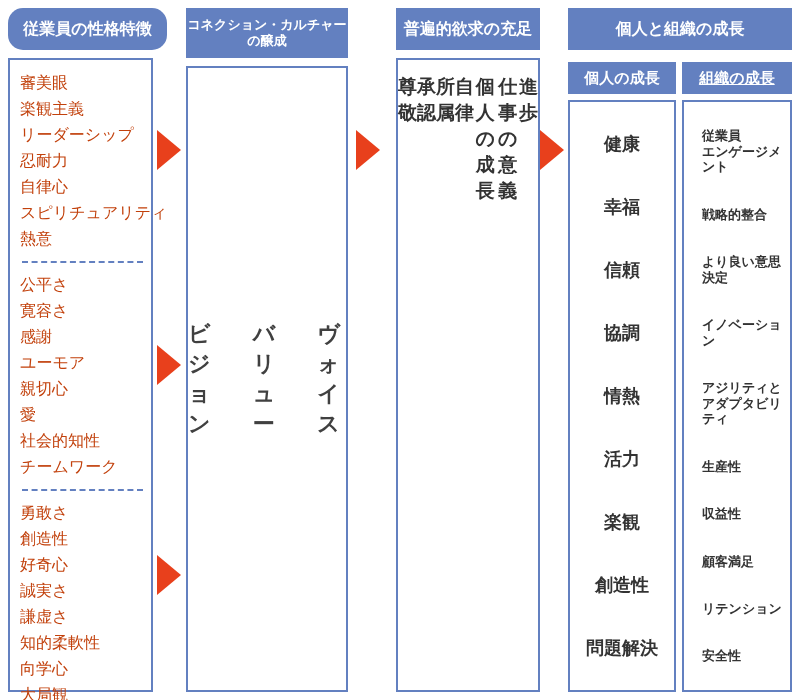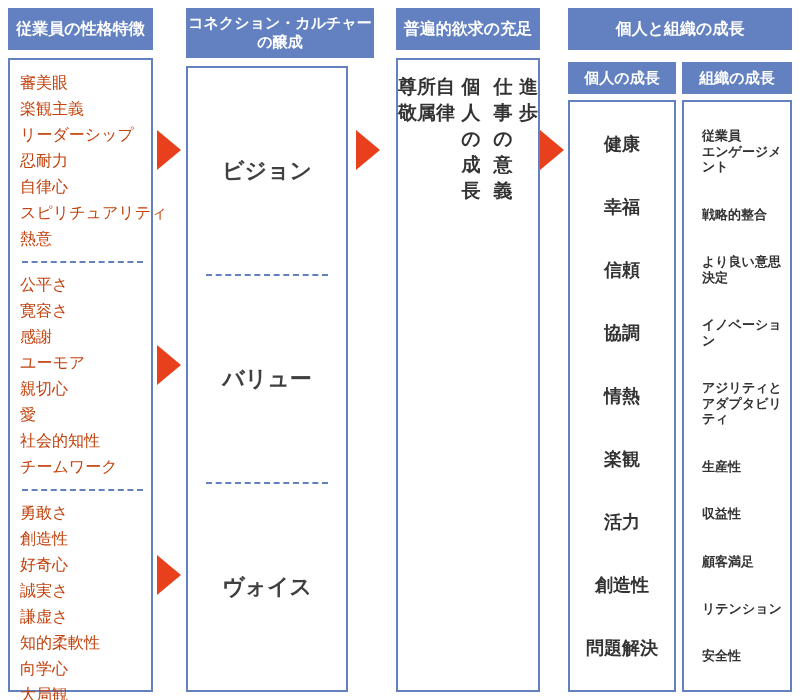--- a/index.html
+++ b/index.html
@@ -16,31 +16,31 @@
   .hdr{
     position:absolute;
     background:#6380c0;
     color:#ffffff;
     font-weight:bold;
     display:flex;align-items:center;justify-content:center;
     text-align:center;
     line-height:1.25;
     box-sizing:border-box;
   }
-  .hdr-1{left:8px;top:8px;width:145px;height:42px;font-size:16px;}
-  .hdr-2{left:186px;top:8px;width:188px;height:50px;font-size:15px;}
+  .hdr-1{left:8px;top:8px;width:159px;height:42px;font-size:16px;border-radius:15px;}
+  .hdr-2{left:186px;top:8px;width:162px;height:50px;font-size:13px;}
   .hdr-3{left:396px;top:8px;width:144px;height:42px;font-size:16px;}
   .hdr-4{left:568px;top:8px;width:224px;height:42px;font-size:16px;font-family:Liberation Serif, serif;}
   .subhdr{
     position:absolute;background:#6380c0;color:#ffffff;font-weight:bold;
     display:flex;align-items:center;justify-content:center;font-size:15px;
     box-sizing:border-box;
   }
   .sub-a{left:568px;top:62px;width:108px;height:32px;}
-  .sub-b{left:682px;top:62px;width:110px;height:32px;}
+  .sub-b{left:682px;top:62px;width:110px;height:32px;text-decoration:underline;}
 
   
   .box{
     position:absolute;background:#ffffff;
     border:2px solid #6380c0;
     box-sizing:border-box;
   }
   .box-1{left:8px;top:58px;width:145px;height:634px;}
   .box-2{left:186px;top:66px;width:162px;height:626px;}
   .box-3{left:396px;top:58px;width:144px;height:634px;}
@@ -49,21 +49,21 @@
 
   
   .traits{position:absolute;left:0;top:0;right:0;padding:10px 0 0 10px;box-sizing:border-box;}
   .trait{font-size:16px;line-height:26px;color:#c2410c;white-space:nowrap;}
   .dash-sep{
     height:0;margin:9px 8px 9px 2px;
     border-top:2px dashed #6380c0;
   }
 
   
-  .pillars{position:absolute;inset:0;display:flex;flex-direction:column;}
+  .pillars{position:absolute;inset:0;display:flex;flex-direction:row;}
   .pillar{
     flex:1;display:flex;align-items:center;justify-content:center;
     font-size:22px;font-weight:bold;color:#404040;
   }
   .pillar-sep{height:0;margin:0 18px;border-top:2px dashed #6380c0;}
 
   
   .needs{position:absolute;inset:0;display:flex;flex-direction:row;
          justify-content:space-around;padding:14px 0;box-sizing:border-box;}
   .need{text-align:center;font-size:19px;font-weight:bold;color:#333333;}
@@ -145,20 +145,21 @@
       <div class="pillar">ヴォイス</div>
     </div>
   </div>
 
   <div class="arrow a4"></div>
 
   <div class="hdr hdr-3">普遍的欲求の充足</div>
   <div class="box box-3">
     <div class="needs">
       <div class="need">尊敬</div>
+      <div class="need">承認</div>
       <div class="need">所属</div>
       <div class="need">自律</div>
       <div class="need">個人の成長</div>
       <div class="need">仕事の意義</div>
       <div class="need">進歩</div>
     </div>
   </div>
 
   <div class="arrow a5"></div>
 
@@ -166,22 +167,22 @@
   <div class="subhdr sub-a">個人の成長</div>
   <div class="subhdr sub-b">組織の成長</div>
 
   <div class="box box-4a">
     <div class="growth">
       <div class="growth-ind">健康</div>
       <div class="growth-ind">幸福</div>
       <div class="growth-ind">信頼</div>
       <div class="growth-ind">協調</div>
       <div class="growth-ind">情熱</div>
+      <div class="growth-ind">活力</div>
       <div class="growth-ind">楽観</div>
-      <div class="growth-ind">活力</div>
       <div class="growth-ind">創造性</div>
       <div class="growth-ind">問題解決</div>
     </div>
   </div>
 
   <div class="box box-4b">
     <div class="growth">
       <div class="growth-org">従業員<br>エンゲージメント</div>
       <div class="growth-org">戦略的整合</div>
       <div class="growth-org">より良い意思決定</div>

